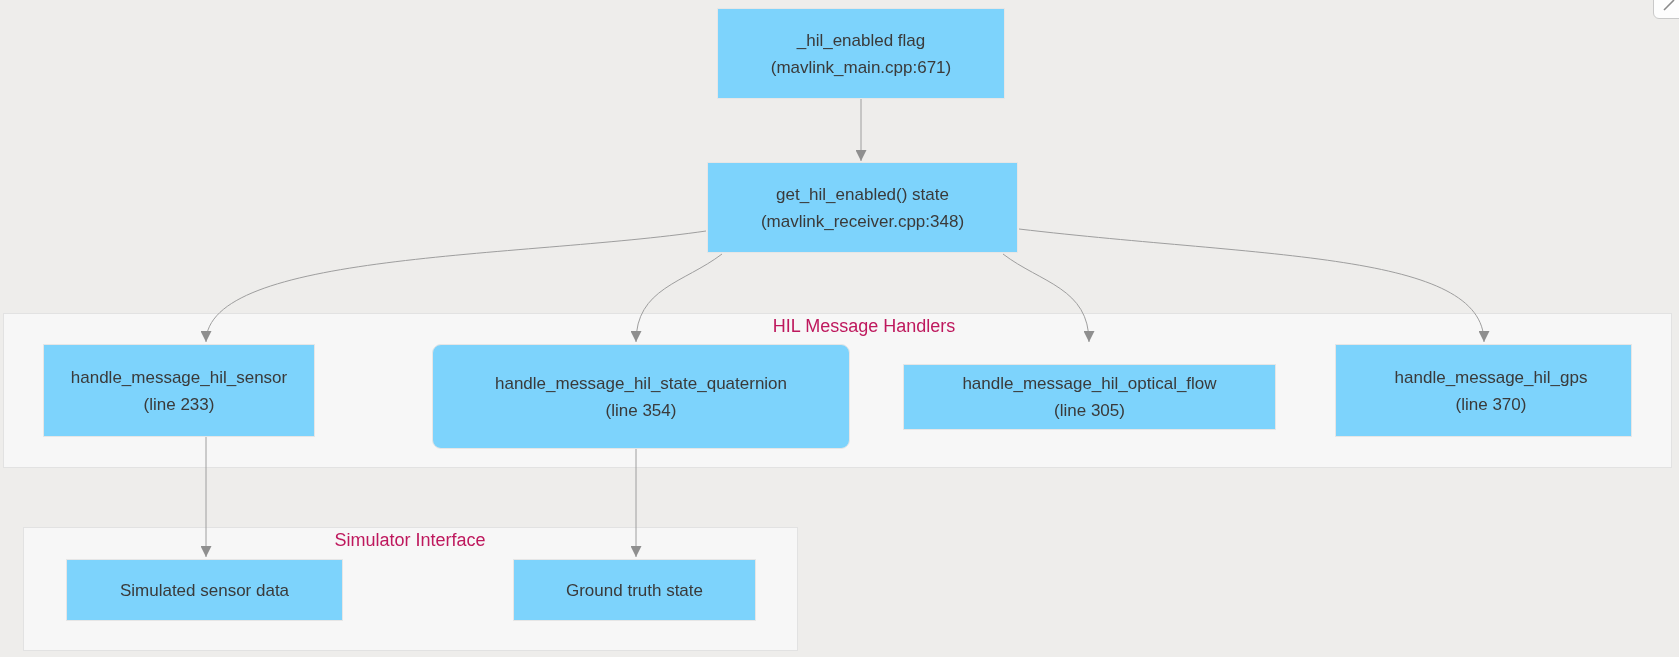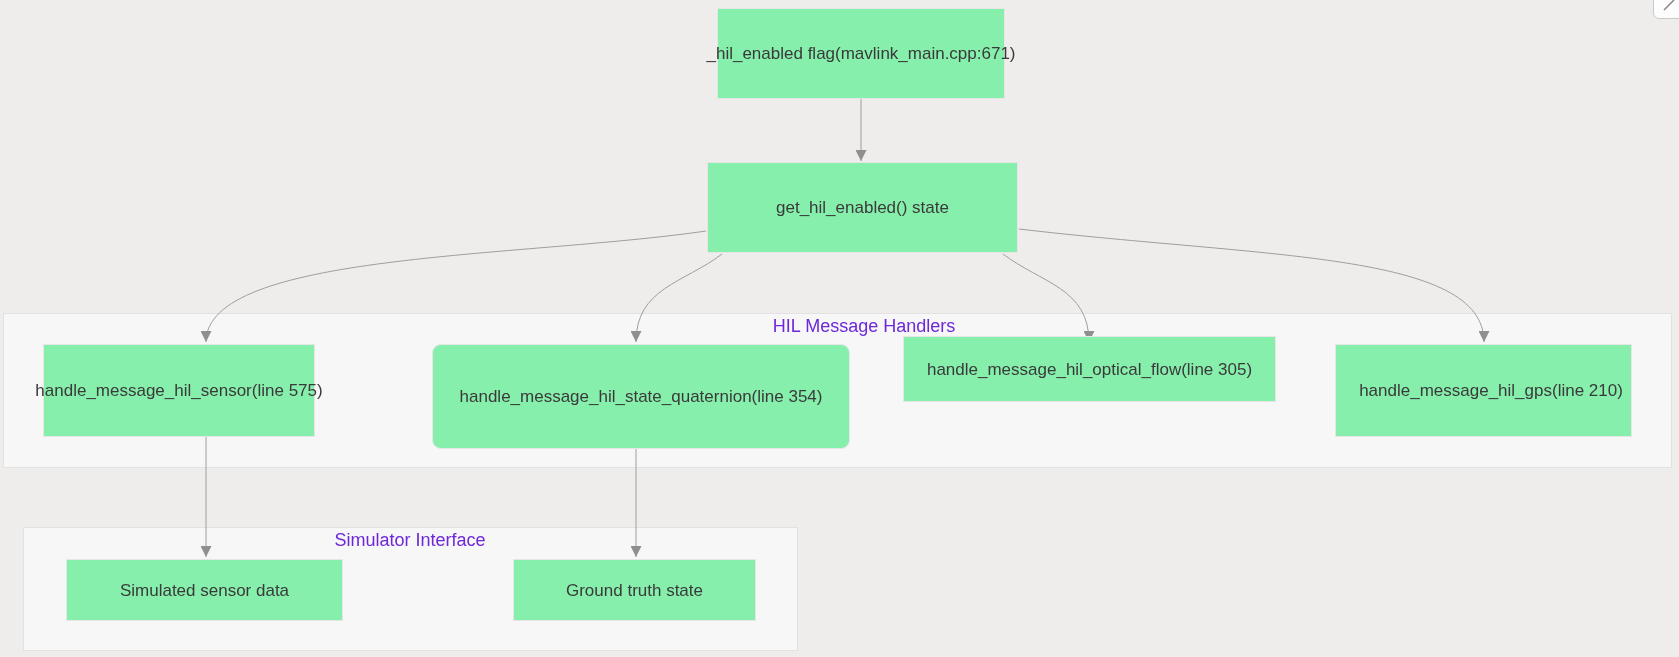--- a/index.html
+++ b/index.html
@@ -8,27 +8,27 @@
     position:relative; width:1679px; height:657px;
     background:#eeedeb; overflow:hidden;
     color:#3a3a3a;
   }
   .cluster{
     position:absolute; background:#f7f7f7;
     border:1px solid #e2e2e2; box-sizing:border-box;
   }
   .cluster-label{
     position:absolute; transform:translateX(-50%);
-    font-size:18px; color:#6d28d9; white-space:nowrap;
+    font-size:18px; color:#be185d; white-space:nowrap;
   }
   .edges{position:absolute; left:0; top:0; z-index:2;}
   .node{
-    position:absolute; background:#86efac;
+    position:absolute; background:#7dd3fc;
     border:1px solid #e6e6e6; box-sizing:border-box;
-    display:flex; flex-direction:row; align-items:center; justify-content:center;
+    display:flex; flex-direction:column; align-items:center; justify-content:center;
     z-index:3; text-align:center;
   }
   .node .line{font-size:17px; line-height:27px; color:#3a3a3a; white-space:nowrap;}
   .corner-btn{
     position:absolute; left:1653px; top:-9px; width:32px; height:28px;
     background:#fdfdfd; border:1.5px solid #c9c9c9; border-radius:6px;
     box-sizing:border-box; z-index:10; cursor:pointer;
     display:flex; align-items:center; justify-content:center;
   }
 </style>
@@ -60,40 +60,41 @@
     </g>
   </svg>
 
   <div class="node" style="left:717px; top:8px; width:288px; height:91px;">
     <div class="line">_hil_enabled flag</div>
     <div class="line">(mavlink_main.cpp:671)</div>
   </div>
 
   <div class="node" style="left:707px; top:162px; width:311px; height:91px;">
     <div class="line">get_hil_enabled() state</div>
+    <div class="line">(mavlink_receiver.cpp:348)</div>
   </div>
 
   <div class="node" style="left:43px; top:344px; width:272px; height:93px;">
     <div class="line">handle_message_hil_sensor</div>
-    <div class="line">(line 575)</div>
+    <div class="line">(line 233)</div>
   </div>
 
   <div class="node" style="left:432px; top:344px; width:418px; height:105px;border-radius:9px;">
     <div class="line">handle_message_hil_state_quaternion</div>
     <div class="line">(line 354)</div>
   </div>
 
-  <div class="node" style="left:903px; top:336px; width:373px; height:66px;">
+  <div class="node" style="left:903px; top:364px; width:373px; height:66px;">
     <div class="line">handle_message_hil_optical_flow</div>
     <div class="line">(line 305)</div>
   </div>
 
   <div class="node" style="left:1335px; top:344px; width:297px; height:93px;padding-left:15px;">
     <div class="line">handle_message_hil_gps</div>
-    <div class="line">(line 210)</div>
+    <div class="line">(line 370)</div>
   </div>
 
   <div class="node" style="left:66px; top:559px; width:277px; height:62px;">
     <div class="line">Simulated sensor data</div>
   </div>
 
   <div class="node" style="left:513px; top:559px; width:243px; height:62px;">
     <div class="line">Ground truth state</div>
   </div>
 

